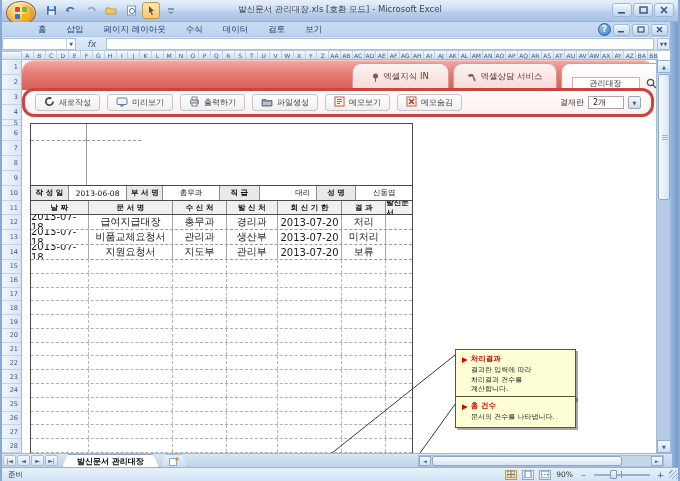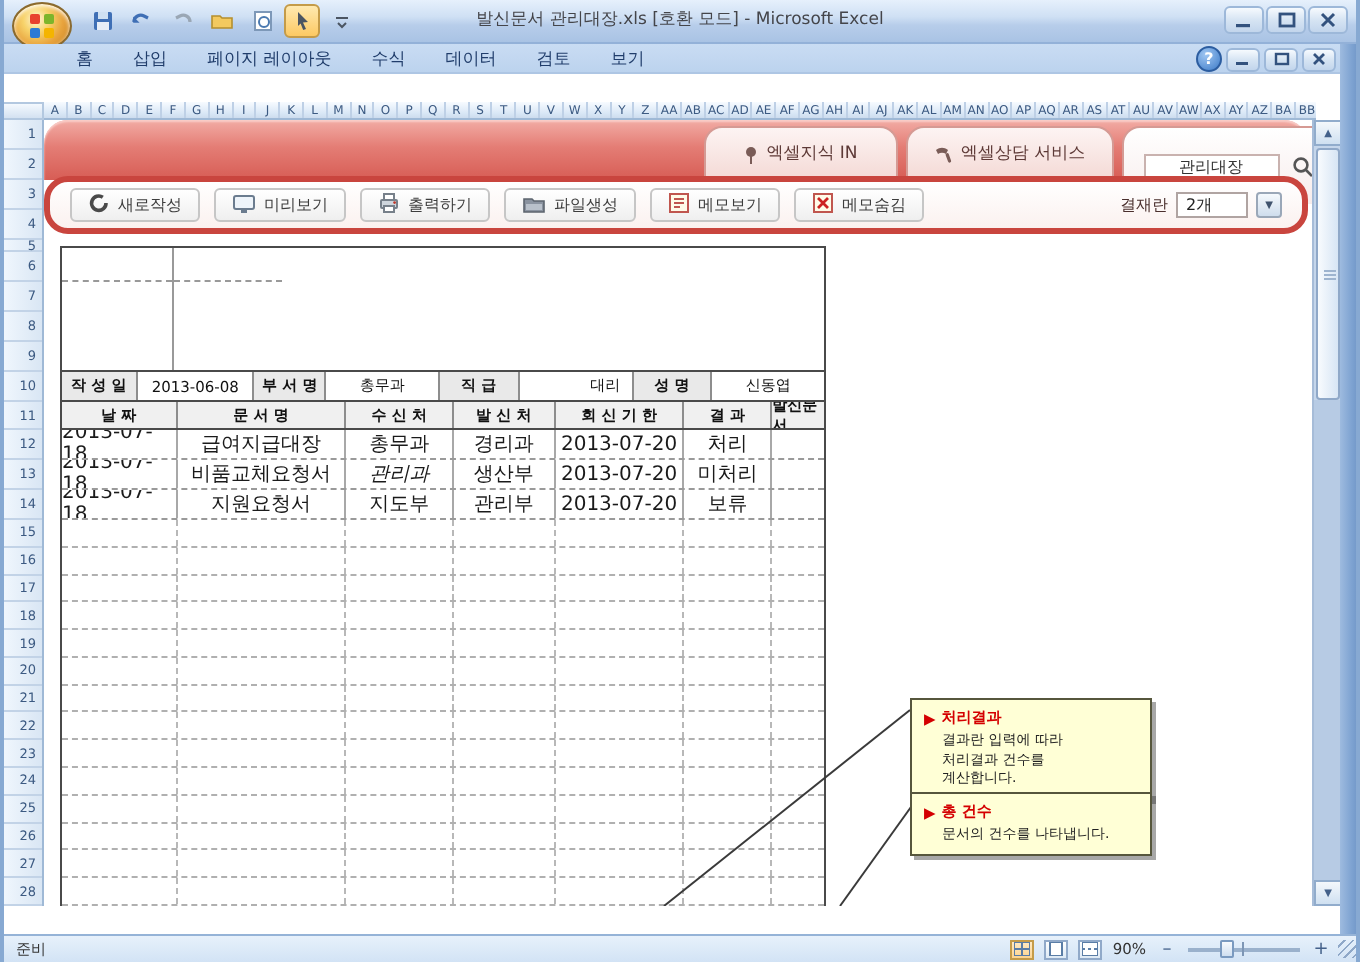--- a/index.html
+++ b/index.html
@@ -270,20 +270,28 @@
           </svg>
         </span>
       <span class="wbtn small">
           <svg width="7" height="7">
             <path d="M1 1 L6 6 M6 1 L1 6" stroke="#33527e" stroke-width="1.4"></path>
           </svg>
         </span>
     </div>
   </div>
 
+  <div id="formulabar">
+    <div id="namebox">
+        <span class="dd">▼</span>
+      </div>
+    <div id="fx">fx</div>
+    <div id="formula-input"></div>
+    <div id="fb-expand">▼▼</div>
+  </div>
 
   <div id="colcorner"></div>
   <div id="colheads">
       <div class="colcell" style="width: 11.82px;">A</div>
       <div class="colcell" style="width: 11.82px;">B</div>
       <div class="colcell" style="width: 11.82px;">C</div>
       <div class="colcell" style="width: 11.82px;">D</div>
       <div class="colcell" style="width: 11.82px;">E</div>
       <div class="colcell" style="width: 11.82px;">F</div>
       <div class="colcell" style="width: 11.82px;">G</div>
@@ -480,21 +488,21 @@
             <div class="dcell" style="width: 85px;">급여지급대장</div>
             <div class="dcell" style="width: 54px;">총무과</div>
             <div class="dcell" style="width: 51px;">경리과</div>
             <div class="dcell" style="width: 65px;">2013-07-20</div>
             <div class="dcell" style="width: 44px;">처리</div>
             <div class="dcell" style="width: 26px;"></div>
           </div>
           <div class="drow">
             <div class="dcell" style="width: 58px;">2013-07-18</div>
             <div class="dcell" style="width: 85px;">비품교체요청서</div>
-            <div class="dcell" style="width: 54px; font-style: italic;">관리과</div>
+            <div class="dcell" style="width: 54px;">관리과</div>
             <div class="dcell" style="width: 51px;">생산부</div>
             <div class="dcell" style="width: 65px;">2013-07-20</div>
             <div class="dcell" style="width: 44px;">미처리</div>
             <div class="dcell" style="width: 26px;"></div>
           </div>
           <div class="drow">
             <div class="dcell" style="width: 58px;">2013-07-18</div>
             <div class="dcell" style="width: 85px;">지원요청서</div>
             <div class="dcell" style="width: 54px;">지도부</div>
             <div class="dcell" style="width: 51px;">관리부</div>
@@ -660,20 +668,42 @@
     <div class="sbtn" id="vs-up">▲</div>
     <div id="vs-track-low"></div>
     <div id="vs-thumb">
         <div class="grip"></div>
       </div>
     <div class="sbtn" id="vs-down">▼</div>
   </div>
 
   <div id="rframe"></div>
 
+  <div id="tabrow">
+    <div id="tabnav">
+      <span class="navb">|◄</span>
+      <span class="navb">◄</span>
+      <span class="navb">►</span>
+      <span class="navb">►|</span>
+    </div>
+    <div id="sheettab">발신문서 관리대장</div>
+    <div id="inserttab">
+      <svg width="10" height="9">
+          <rect x="0.5" y="1.5" width="7" height="7" fill="#fff" stroke="#8fa8c8"></rect>
+          <path d="M7 1 L9 3 M8 0 L8 4 M6 2 L10 2" stroke="#d98a2b" stroke-width="1"></path>
+        </svg>
+    </div>
+    <div id="hscroll">
+      <span class="hbtn">◄</span>
+      <div id="hs-thumb"></div>
+      <div id="hs-right">
+        <span class="hbtn">►</span>
+      </div>
+    </div>
+  </div>
 
   <div id="statusbar">
     <span id="status-ready">준비</span>
     <div id="status-right">
       <span class="viewb active">
           <svg width="8" height="7">
             <rect x="0" y="0" width="8" height="7" fill="none" stroke="#5a7da6"></rect>
             <line x1="0" y1="3.5" x2="8" y2="3.5" stroke="#5a7da6"></line>
             <line x1="4" y1="0" x2="4" y2="7" stroke="#5a7da6"></line>
           </svg>

